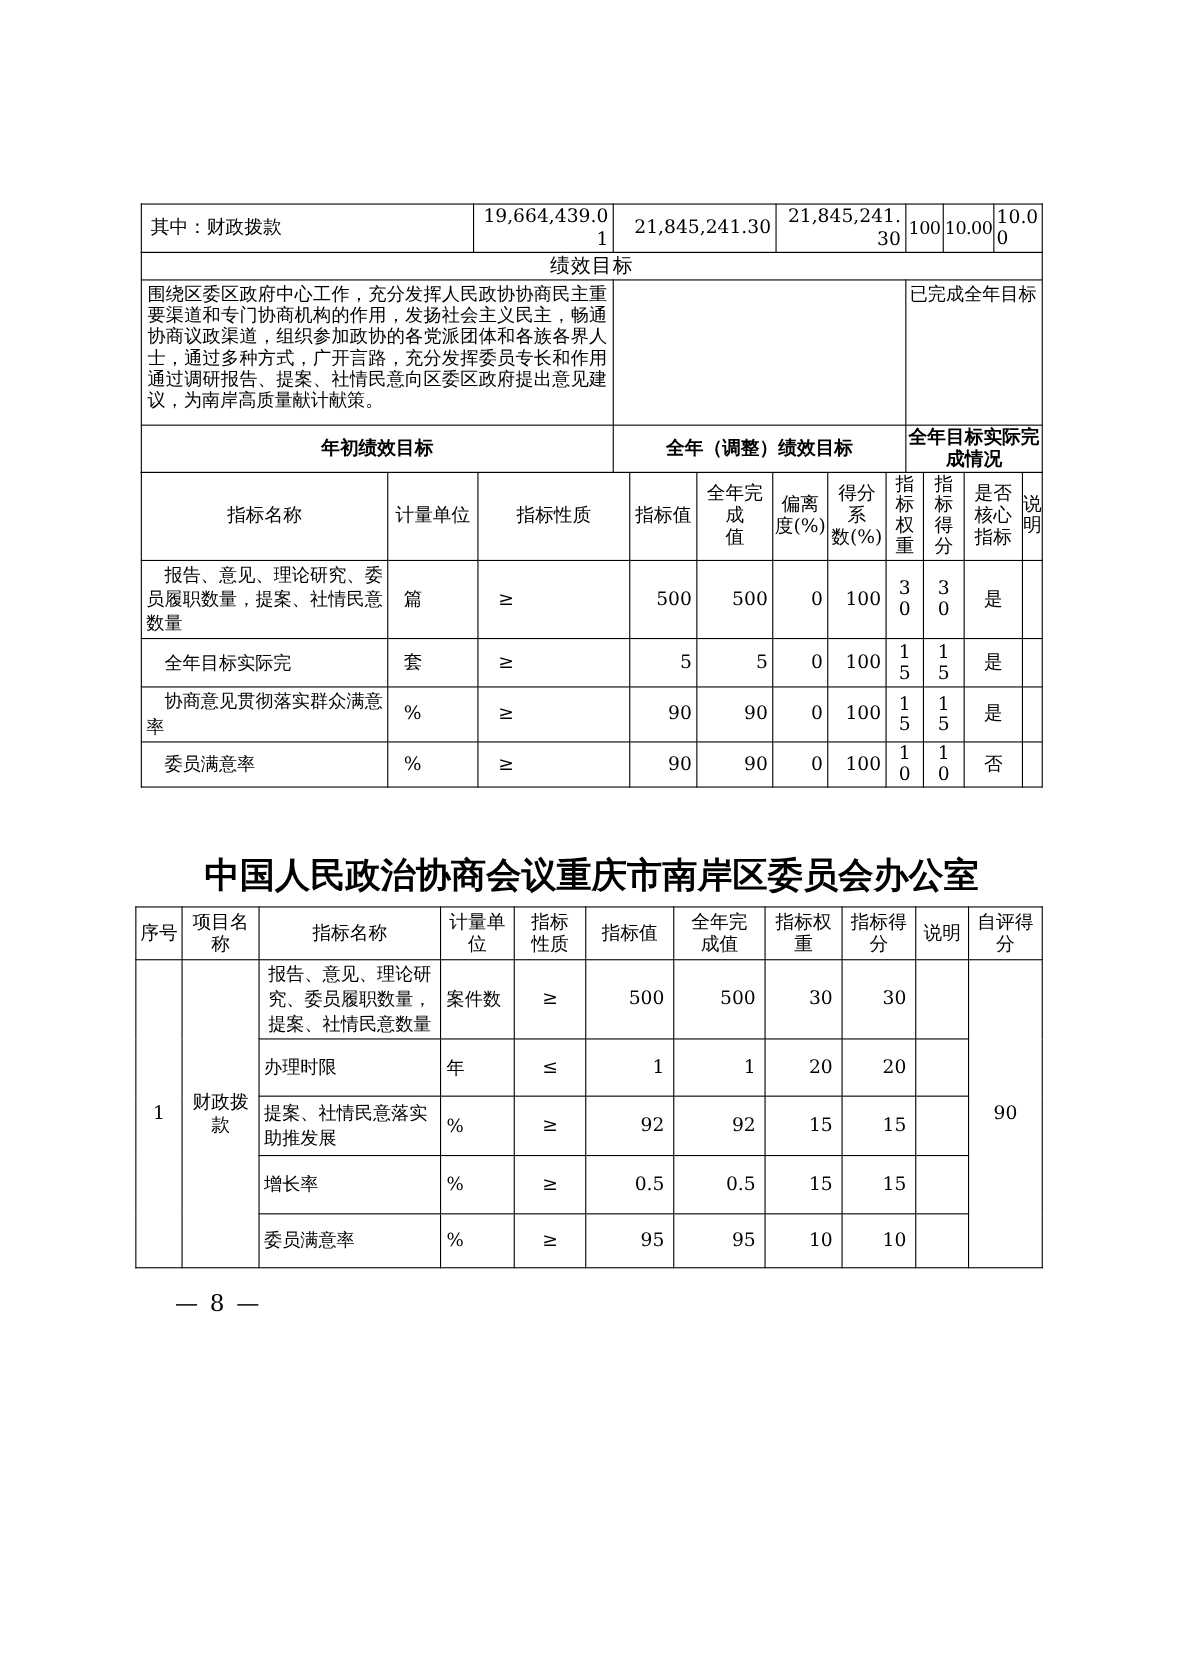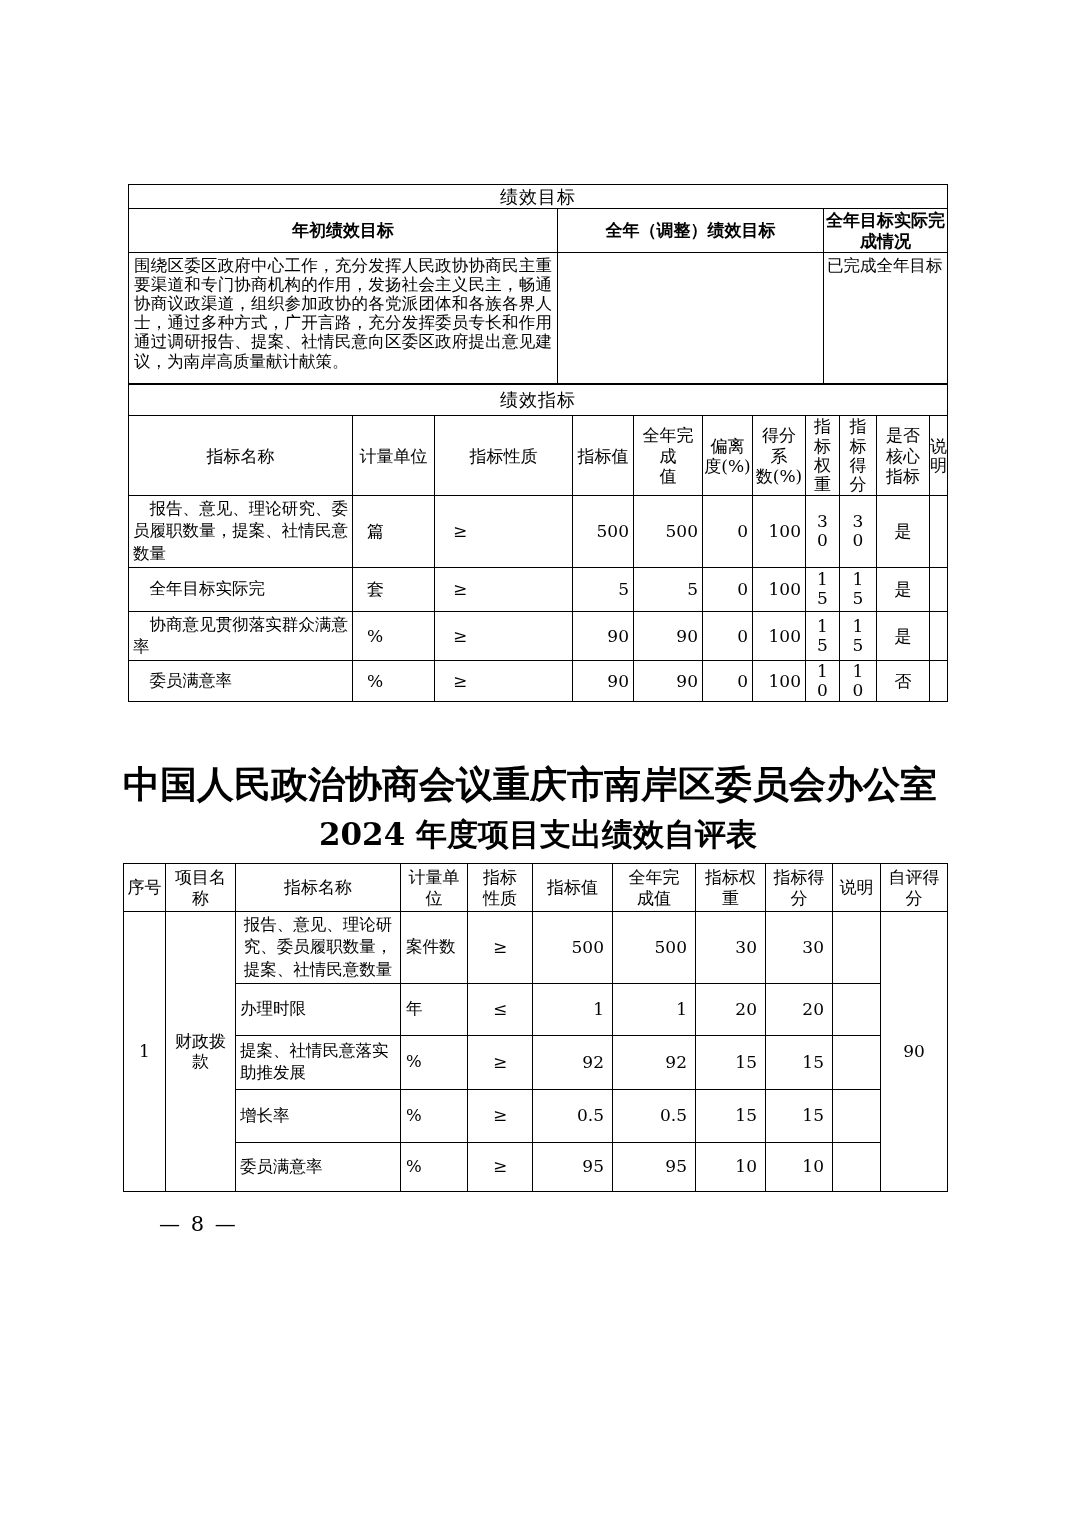--- a/index.html
+++ b/index.html
@@ -23,85 +23,91 @@
   .name2{font-size:16.5px;text-align:left;padding:2px 4px;line-height:1.35;}
   .name2c{font-size:16.5px;text-align:center;padding:2px 2px;line-height:1.35;}
   .unit1{text-align:left;padding-left:14px;}
   .unit2{text-align:left;padding-left:5px;font-size:16.5px;}
   .nat1{text-align:left;padding-left:18px;}
   .tight{font-size:16px;letter-spacing:-0.5px;text-align:center;padding:0;}
   .para{font-size:16.5px;line-height:19.2px;text-align:justify;vertical-align:top;padding:3px 5px;}
   .topleft{vertical-align:top;text-align:left;padding:3px 3px;font-size:16.5px;}
   .dwrap{width:13px;margin:0 auto;word-break:break-all;line-height:1.12;text-align:center;}
   .fwrap{width:41px;word-break:break-all;line-height:1.12;text-align:left;}
-  .title{font-weight:bold;font-size:37px;text-align:left;line-height:1.45;}
+  .title{font-weight:bold;font-size:32px;text-align:center;line-height:1.45;}
   .title2{font-weight:bold;font-size:31px;text-align:center;line-height:1.45;}
   .pageno{font-size:21px;padding-left:36px;letter-spacing:2px;}
 </style>
 </head>
 <body>
 
 <div class="sheet">
 
   <table class="ml5" style="width:819px">
     <colgroup>
         <col style="width:302px">
         <col style="width:127px">
         <col style="width:148px">
         <col style="width:118px">
         <col style="width:34px">
         <col style="width:46px">
         <col style="width:44px">
       </colgroup>
     <tbody>
+        <tr style="height:42px">
+      <td class="l">其中：财政拨款</td>
+      <td class="r">19,664,439.01</td>
+      <td class="r">21,845,241.30</td>
+      <td class="r">21,845,241.30</td>
+      <td class="tight">100</td>
+      <td class="tight">10.00</td>
+      <td><div class="fwrap">10.00</div></td>
+    </tr>
   </tbody>
     </table>
 
   <table class="ml5 mtm" style="width:819px">
     <colgroup>
         <col style="width:429px">
         <col style="width:266px">
         <col style="width:124px">
       </colgroup>
     <tbody>
         <tr style="height:18px">
       <td class="banner" colspan="3">绩效目标</td>
+    </tr>
+    <tr style="height:132px">
+      <td class="para">围绕区委区政府中心工作，充分发挥人民政协协商民主重要渠道和专门协商机构的作用，发扬社会主义民主，畅通协商议政渠道，组织参加政协的各党派团体和各族各界人士，通过多种方式，广开言路，充分发挥委员专长和作用通过调研报告、提案、社情民意向区委区政府提出意见建议，为南岸高质量献计献策。</td>
+      <td></td>
+      <td class="topleft">已完成全年目标</td>
     </tr>
     <tr style="height:38px">
       <td class="hd bold">年初绩效目标</td>
       <td class="hd bold">全年（调整）绩效目标</td>
       <td class="hd bold">全年目标实际完
 成情况</td>
-    </tr>
-    <tr style="height:132px">
-      <td class="para">围绕区委区政府中心工作，充分发挥人民政协协商民主重要渠道和专门协商机构的作用，发扬社会主义民主，畅通协商议政渠道，组织参加政协的各党派团体和各族各界人士，通过多种方式，广开言路，充分发挥委员专长和作用通过调研报告、提案、社情民意向区委区政府提出意见建议，为南岸高质量献计献策。</td>
-      <td></td>
-      <td class="topleft">已完成全年目标</td>
     </tr>
   </tbody>
     </table>
 
   <table class="ml5 mtm" style="width:819px">
     <colgroup>
         <col style="width:224px">
         <col style="width:82px">
         <col style="width:138px">
         <col style="width:61px">
         <col style="width:69px">
         <col style="width:50px">
         <col style="width:53px">
         <col style="width:34px">
         <col style="width:37px">
         <col style="width:53px">
         <col style="width:18px">
       </colgroup>
     <tbody>
-        <tr style="height:32px">
-      <td class="banner" colspan="11">绩效指标</td>
-    </tr>
     <tr style="height:80px">
       <td class="hd">指标名称</td>
       <td class="hd">计量单位</td>
       <td class="hd">指标性质</td>
       <td class="hd">指标值</td>
       <td class="hd">全年完成
 值</td>
       <td class="hd">偏离
 度(%)</td>
       <td class="hd">得分系
@@ -169,21 +175,20 @@
       <td class="r">100</td>
       <td><div class="dwrap">10</div></td>
       <td><div class="dwrap">10</div></td>
       <td class="c">否</td>
       <td></td>
     </tr>
   </tbody>
     </table>
 
   <div class="title" style="margin-top:56px">中国人民政治协商会议重庆市南岸区委员会办公室</div>
-  <div class="title2">2024 年度项目支出绩效自评表</div>
 
   <table class="mtm" style="width:824px;margin-top:6px">
     <colgroup>
         <col style="width:42px">
         <col style="width:70px">
         <col style="width:165px">
         <col style="width:67px">
         <col style="width:65px">
         <col style="width:80px">
         <col style="width:83px">

